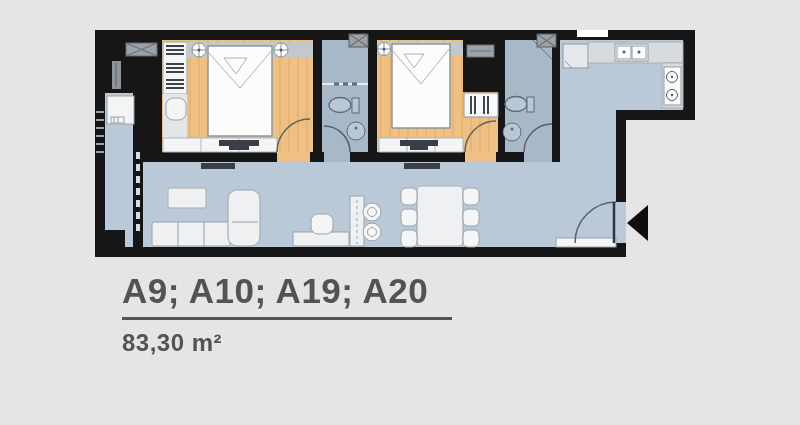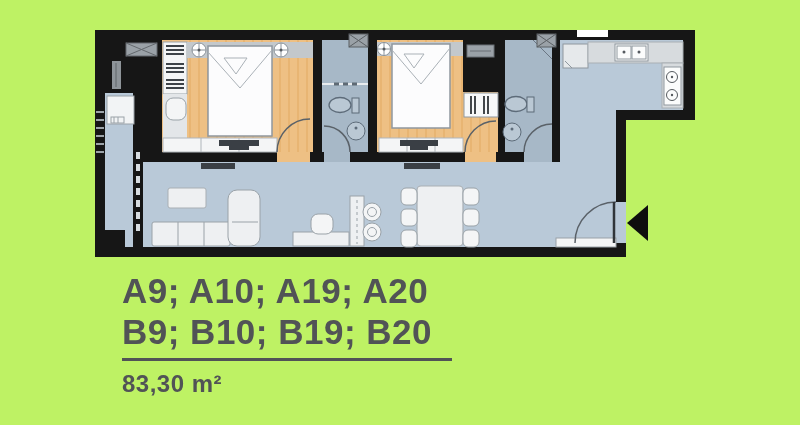--- a/index.html
+++ b/index.html
@@ -1,16 +1,16 @@
 <!DOCTYPE html>
 <html><head>
 <meta charset="utf-8">
 <style>
   html,body{margin:0;padding:0;background:#ffffff;}
-  #canvas{position:relative;width:800px;height:425px;background:#bef264;overflow:hidden;
+  #canvas{position:relative;width:800px;height:425px;background:#e5e5e5;overflow:hidden;
           font-family:"Liberation Sans",sans-serif;}
   #plan-svg{position:absolute;left:0;top:0;}
   #labels{position:absolute;left:122px;top:270px;color:#515356;}
   .unit-line{font-size:35px;line-height:41px;font-weight:600;letter-spacing:.5px;white-space:nowrap;}
   #divider{width:330px;border-top:3px solid #515356;margin:6px 0 9px 0;height:0;}
   #area{font-size:24px;font-weight:600;letter-spacing:.5px;}
 </style>
 </head>
 <body>
 
@@ -172,18 +172,17 @@
 
     <g>
       <path d="M616 202 A41 41 0 0 0 575 243" fill="none" stroke="#5a6168" stroke-width="1.5"></path>
       <path d="M614 202 V243" stroke="#30353a" stroke-width="2.5"></path>
       <polygon points="648,205 648,241 627,223" fill="#0e0e0e"></polygon>
     </g>
   </svg>
 
   <div id="labels">
     <div class="unit-line">A9; A10; A19; A20</div>
-    <div class="unit-line">B9; B10; B19; B20</div>
     <div id="divider"></div>
     <div id="area">83,30 m²</div>
   </div>
 
 </div>
 
 </body></html>

